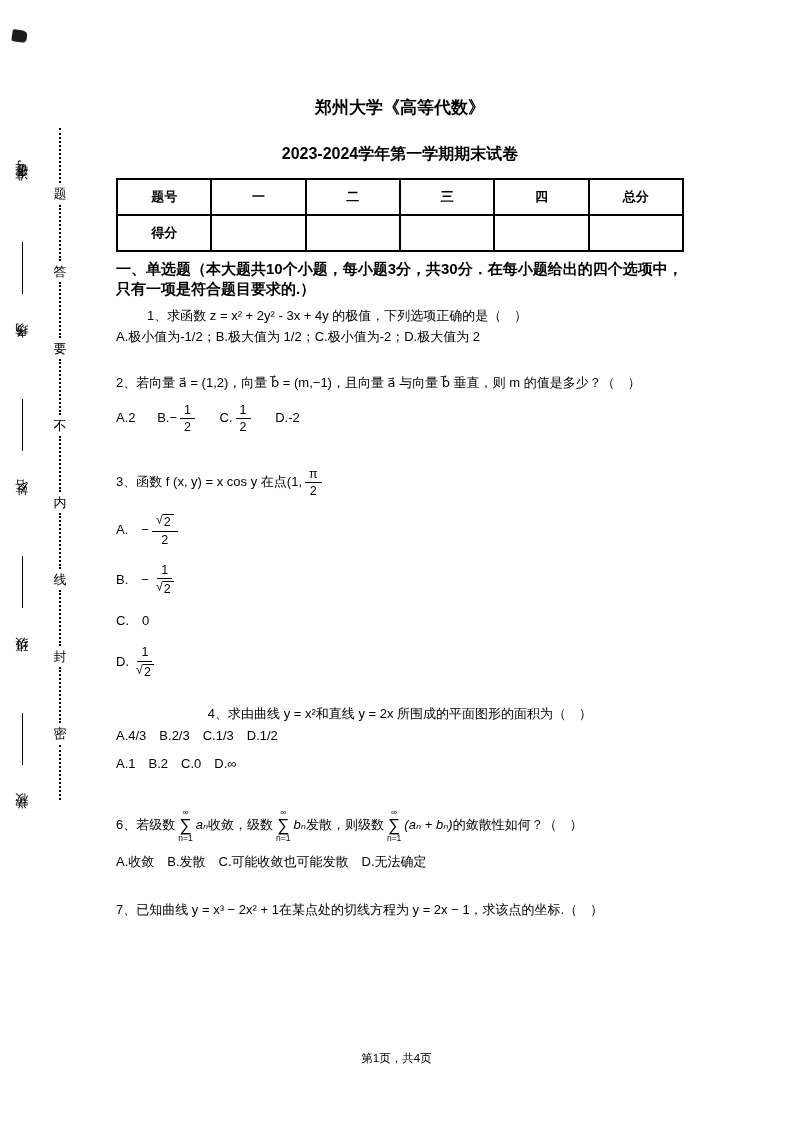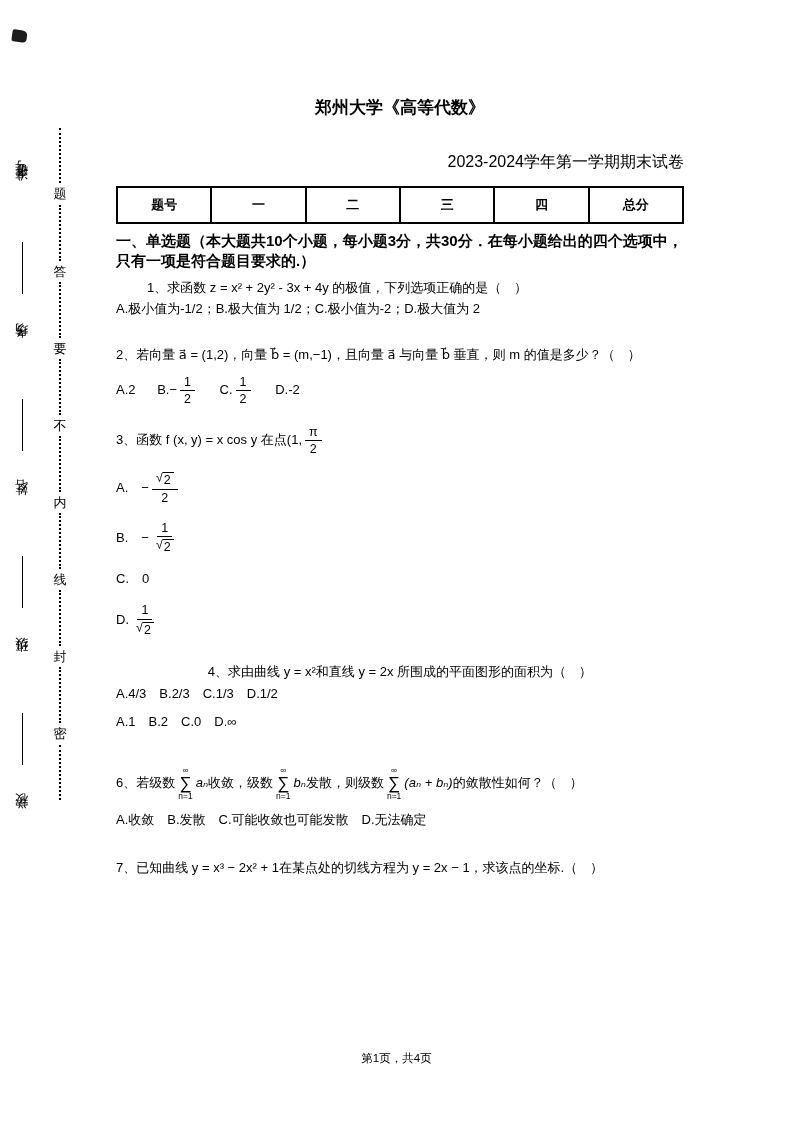--- a/index.html
+++ b/index.html
@@ -23,36 +23,36 @@
   .fill-line { width:0; flex:1 1 auto; max-height:52px; min-height:22px; border-left:1.5px solid #000; margin:4px 0; }
 
   .seal-line { position:absolute; left:52px; top:128px; height:672px; width:16px;
     display:flex; flex-direction:column; align-items:center; }
   .dot-seg { width:0; flex:1 1 auto; border-left:2px dotted #000; }
   .seal-char { font-size:13px; line-height:1.2; padding:3px 0; }
 
   
   .content { position:absolute; left:116px; top:96px; width:568px; }
   .title { text-align:center; font-weight:bold; font-size:17px; }
-  .subtitle { text-align:right; font-weight:normal; font-size:16px; margin-top:33px; }
+  .subtitle { text-align:center; font-weight:bold; font-size:16px; margin-top:25px; }
 
   table.score { width:100%; border-collapse:collapse; margin-top:13px; table-layout:fixed; }
   table.score th, table.score td { border:2px solid #000; height:23px;
     text-align:center; font-size:13px; font-weight:bold; padding:8px; }
 
   .section-heading { font-weight:bold; font-size:15px; line-height:1.35; margin-top:7px; }
 
   .q { font-size:13px; line-height:1.55; }
   .opts { font-size:13px; line-height:1.55; }
   .opt { display:inline-block; }
   .opt + .opt { margin-left:18px; }
 
   .mt-q1 { margin-top:6px;margin-left:31px; }  .mt-o1 { margin-top:1px; }
   .mt-q2 { margin-top:26px; } .mt-o2 { margin-top:10px; }
-  .mt-q3 { margin-top:18px; }
+  .mt-q3 { margin-top:32px; }
   .q3opt { margin-top:15px; font-size:13px; }
   .mt-q4 { margin-top:24px;text-align:center; } .mt-o4 { margin-top:2px; }
   .mt-q5 { margin-top:24px; } .mt-o5 { margin-top:8px; }
   .mt-q6 { margin-top:34px; } .mt-o6 { margin-top:8px; }
   .mt-q7 { margin-top:28px; }
 
   
   .frac { display:inline-flex; flex-direction:column; align-items:center;
     vertical-align:middle; margin:0 3px; line-height:1.15; font-size:12.5px; }
   .frac .num { padding:0 4px 1px; border-bottom:1.3px solid #000; text-align:center; }
@@ -123,20 +123,28 @@
 
     <table class="score">
       <tbody>
           <tr>
         <th>题号</th>
         <th>一</th>
         <th>二</th>
         <th>三</th>
         <th>四</th>
         <th>总分</th>
+      </tr>
+      <tr>
+        <th>得分</th>
+        <td></td>
+        <td></td>
+        <td></td>
+        <td></td>
+        <td></td>
       </tr>
     </tbody>
       </table>
 
     <div class="section-heading">一、单选题（本大题共10个小题，每小题3分，共30分．在每小题给出的四个选项中，只有一项是符合题目要求的.）</div>
 
     <div class="q mt-q1">1、求函数 z = x² + 2y² - 3x + 4y 的极值，下列选项正确的是（　）</div>
     <div class="opts mt-o1">A.极小值为-1/2；B.极大值为 1/2；C.极小值为-2；D.极大值为 2</div>
 
     <div class="q mt-q2">2、若向量 a⃗ = (1,2)，向量 b⃗ = (m,−1)，且向量 a⃗ 与向量 b⃗ 垂直，则 m 的值是多少？（　）</div>

